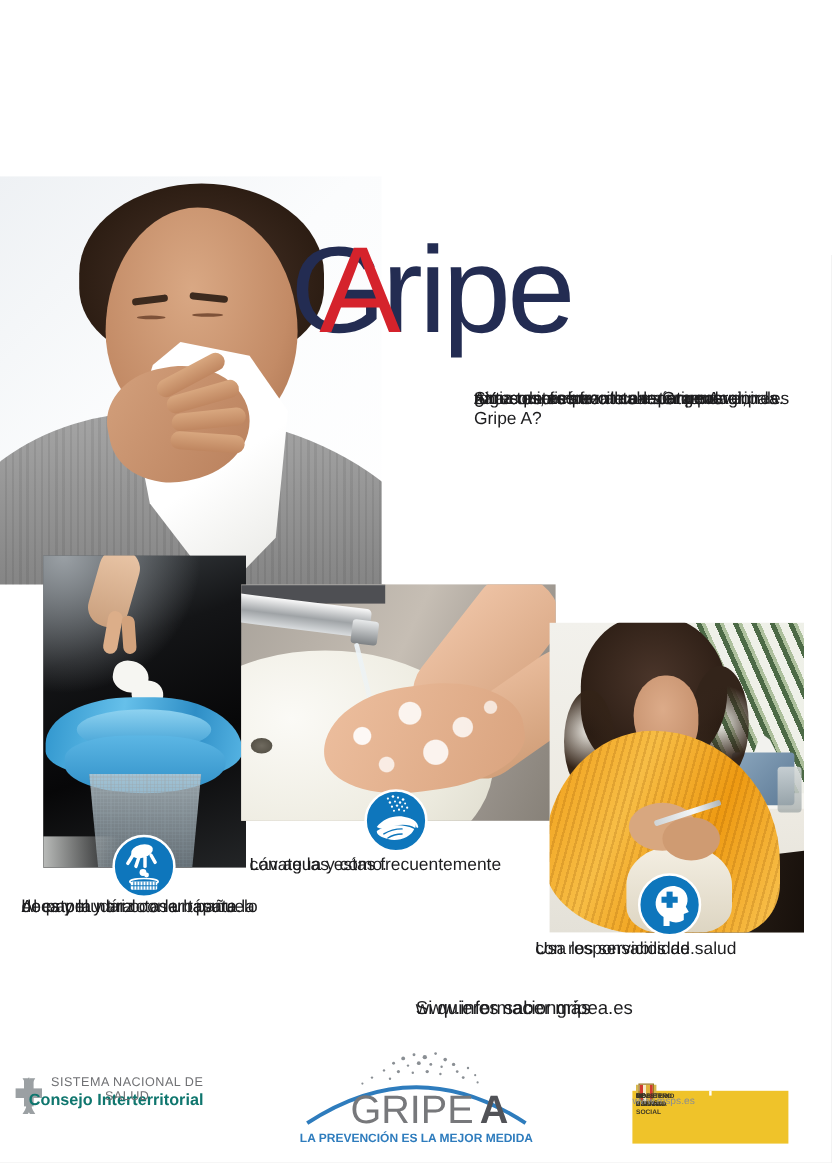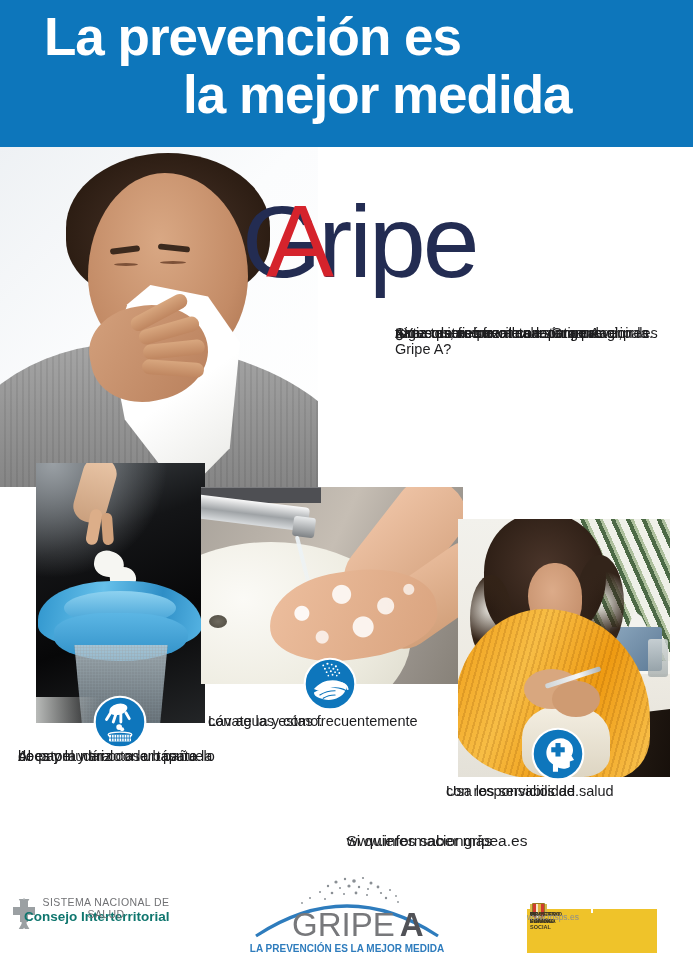--- a/index.html
+++ b/index.html
@@ -192,24 +192,20 @@
       box-shadow:-3px 0 0 -1px #d8b94e,3px 0 0 -1px #d8b94e;}
   .gov-txt{position:static;font-size:5.5px;font-weight:bold;color:#3a3526;text-align:left;line-height:6.5px;}
   .gov-txt div{position:static;}
   .gov-web{position:static;display:block;font-size:8.5px;color:#8b8d90;margin-top:3px;}
 </style>
 </head>
 <body>
 
 <div id="poster">
 
-  <div class="header">
-    <div class="hl hl1">La prevención es</div>
-    <div class="hl hl2">la mejor medida</div>
-  </div>
 
   <div class="man">
     <div class="hair"></div>
     <div class="face"></div>
     <div class="brow-l"></div>
     <div class="brow-r"></div>
     <div class="eye-l"></div>
     <div class="eye-r"></div>
     <div class="neck"></div>
     <div class="sweater"></div>

